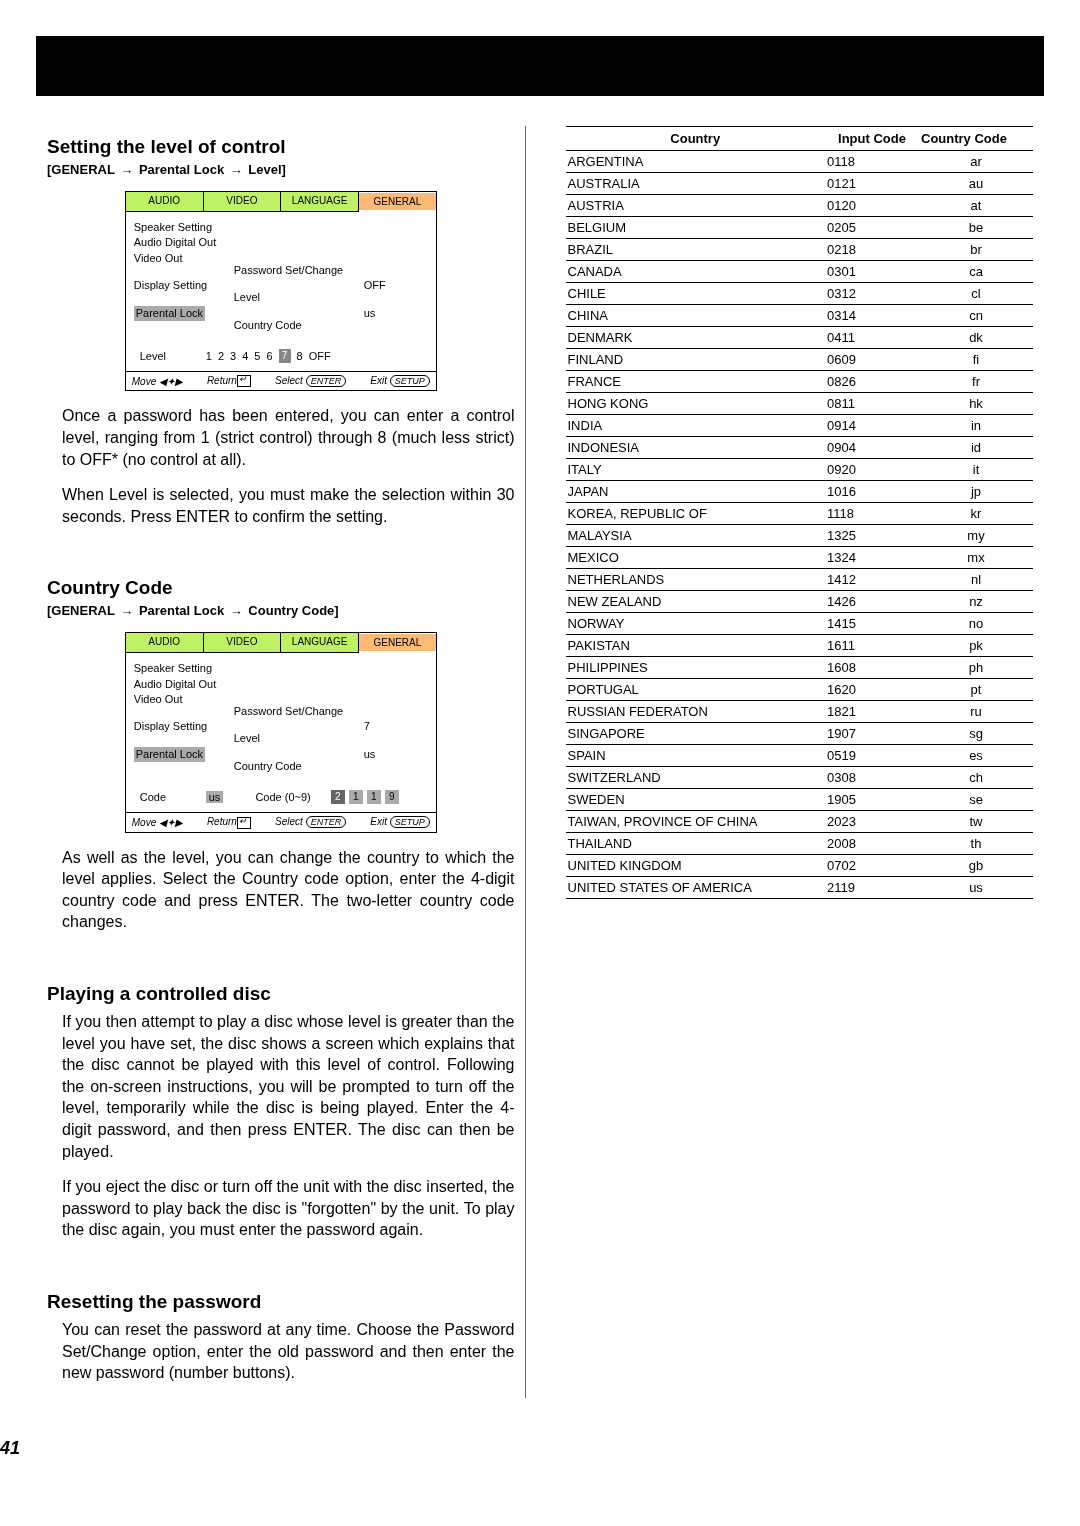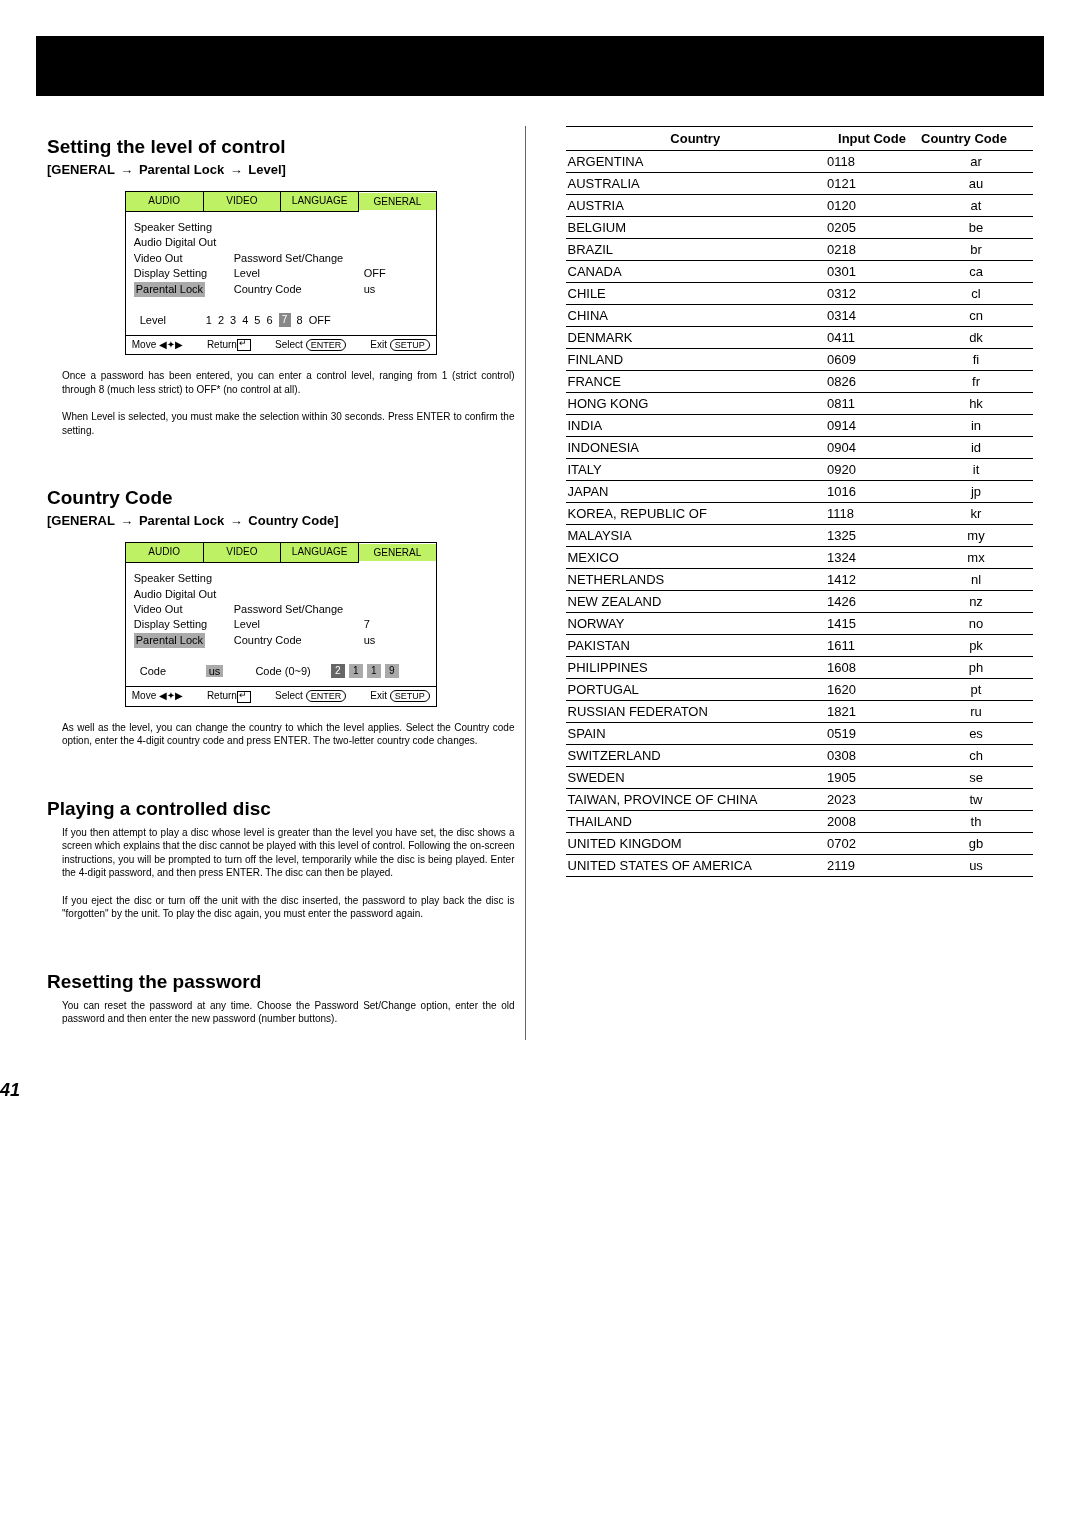--- a/index.html
+++ b/index.html
@@ -40,21 +40,21 @@
     font-size: 13px;
     font-weight: 700;
     margin-bottom: 14px;
   }
   .arrow {
     display: inline-block;
     font-weight: 400;
     padding: 0 2px;
   }
   p.body {
-    font-size: 10px;
+    font-size: 16px;
     line-height: 1.35;
     margin: 6px 0 14px 0;
     text-align: justify;
     padding-left: 15px;
   }
   .section-gap { height: 26px; }
 
   
   .osd {
     border: 1px solid #000;
@@ -73,28 +73,28 @@
     padding: 3px 2px;
     border-right: 1px solid #000;
     background: #bef264;
     font-size: 10px;
   }
   .osd-tab:last-child { border-right: none; }
   .osd-tab.active {
     border-bottom: 2px solid #fff;
     position: relative;
     top: 1px;
-    background: #bef264;
+    background: #fdba74;
   }
   .osd-body {
     padding: 8px;
   }
   .osd-row { display: flex; line-height: 1.4; }
   .osd-row .c1 { width: 100px; }
-  .osd-row .c2 { width: 130px; }
+  .osd-row .c2 { width: 130px; margin-top: 12px; }
   .osd-row .c3 { flex: 1; text-align: left; }
   .hl { background: #aaa; display: inline-block; padding: 0 2px; }
   .osd-level-row {
     margin-top: 10px;
     padding-top: 6px;
     display: flex;
     gap: 6px;
     align-items: center;
   }
   .osd-level-row .lbl { width: 60px; padding-left: 6px; }
@@ -105,24 +105,25 @@
     width: 12px;
     height: 14px;
     line-height: 14px;
     text-align: center;
     font-size: 10px;
   }
   .osd-status {
     border-top: 1px solid #000;
     display: flex;
     justify-content: space-between;
-    align-items: flex-start;
+    align-items: center;
     padding: 3px 6px;
     font-size: 10px;
     gap: 4px;
+    font-style: italic;
   }
   .chip {
     border: 1px solid #000;
     border-radius: 6px;
     padding: 0 4px;
     font-size: 9px;
     line-height: 12px;
   }
   .code-boxes {
     display: inline-flex;
@@ -464,20 +465,25 @@
             <td>PORTUGAL</td>
             <td class="ic">1620</td>
             <td class="cc">pt</td>
           </tr>
           <tr>
             <td>RUSSIAN FEDERATON</td>
             <td class="ic">1821</td>
             <td class="cc">ru</td>
           </tr>
           <tr>
+            <td>SINGAPORE</td>
+            <td class="ic">1907</td>
+            <td class="cc">sg</td>
+          </tr>
+          <tr>
             <td>SPAIN</td>
             <td class="ic">0519</td>
             <td class="cc">es</td>
           </tr>
           <tr>
             <td>SWITZERLAND</td>
             <td class="ic">0308</td>
             <td class="cc">ch</td>
           </tr>
           <tr>

